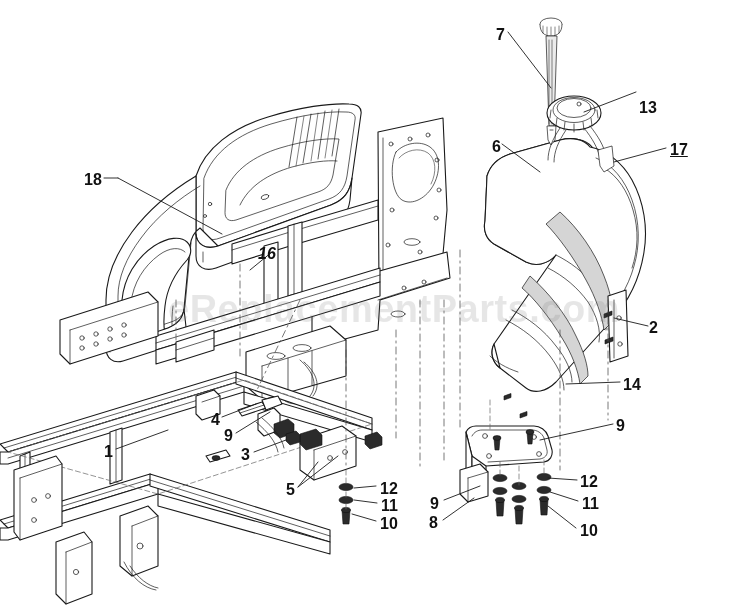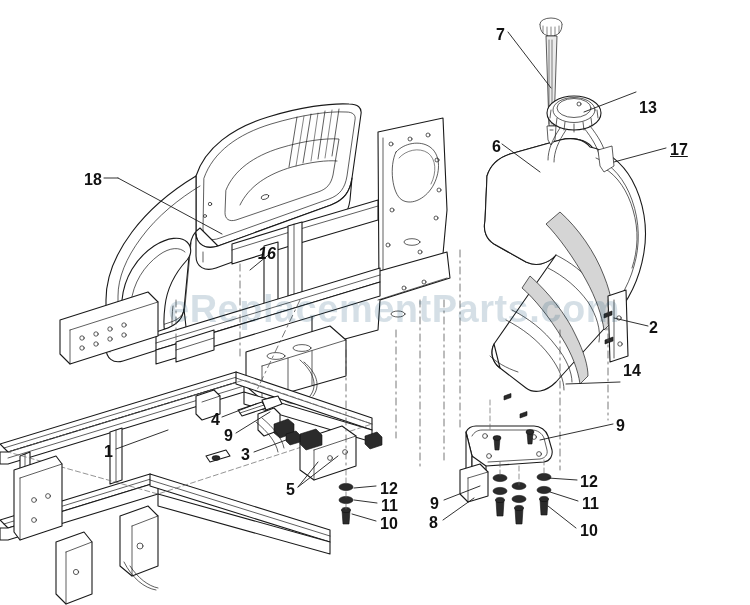--- a/index.html
+++ b/index.html
@@ -36,21 +36,21 @@
     user-select: none;
   }
   .wm {
     position: absolute;
     left: 168px;
     top: 288px;
     font-family: "Liberation Sans", sans-serif;
     font-size: 38px;
     font-weight: bold;
     letter-spacing: 0.5px;
-    color: #0c4a6e;
+    color: #737373;
     opacity: 0.17;
     white-space: nowrap;
     user-select: none;
     pointer-events: none;
   }
 </style>
 </head>
 <body>
 
 <div id="diagram-root">
@@ -461,21 +461,21 @@
 
   <div class="wm">eReplacementParts.com</div>
 
   <div class="callout" style="left:84px;  top:172px;text-align:center;">18</div>
   <div class="callout" style="left:258px; top:246px;font-style:italic;">16</div>
   <div class="callout" style="left:496px; top:27px;">7</div>
   <div class="callout" style="left:639px; top:100px;">13</div>
   <div class="callout" style="left:492px; top:139px;">6</div>
   <div class="callout" style="left:670px; top:142px;text-decoration:underline;">17</div>
   <div class="callout" style="left:649px; top:320px;">2</div>
-  <div class="callout" style="left:623px; top:363px;">14</div>
+  <div class="callout" style="left:623px; top:377px;">14</div>
   <div class="callout" style="left:616px; top:418px;">9</div>
   <div class="callout" style="left:580px; top:474px;">12</div>
   <div class="callout" style="left:582px; top:496px;">11</div>
   <div class="callout" style="left:580px; top:523px;">10</div>
   <div class="callout" style="left:430px; top:496px;">9</div>
   <div class="callout" style="left:429px; top:515px;">8</div>
   <div class="callout" style="left:211px; top:412px;">4</div>
   <div class="callout" style="left:224px; top:428px;">9</div>
   <div class="callout" style="left:241px; top:447px;">3</div>
   <div class="callout" style="left:286px; top:482px;">5</div>

